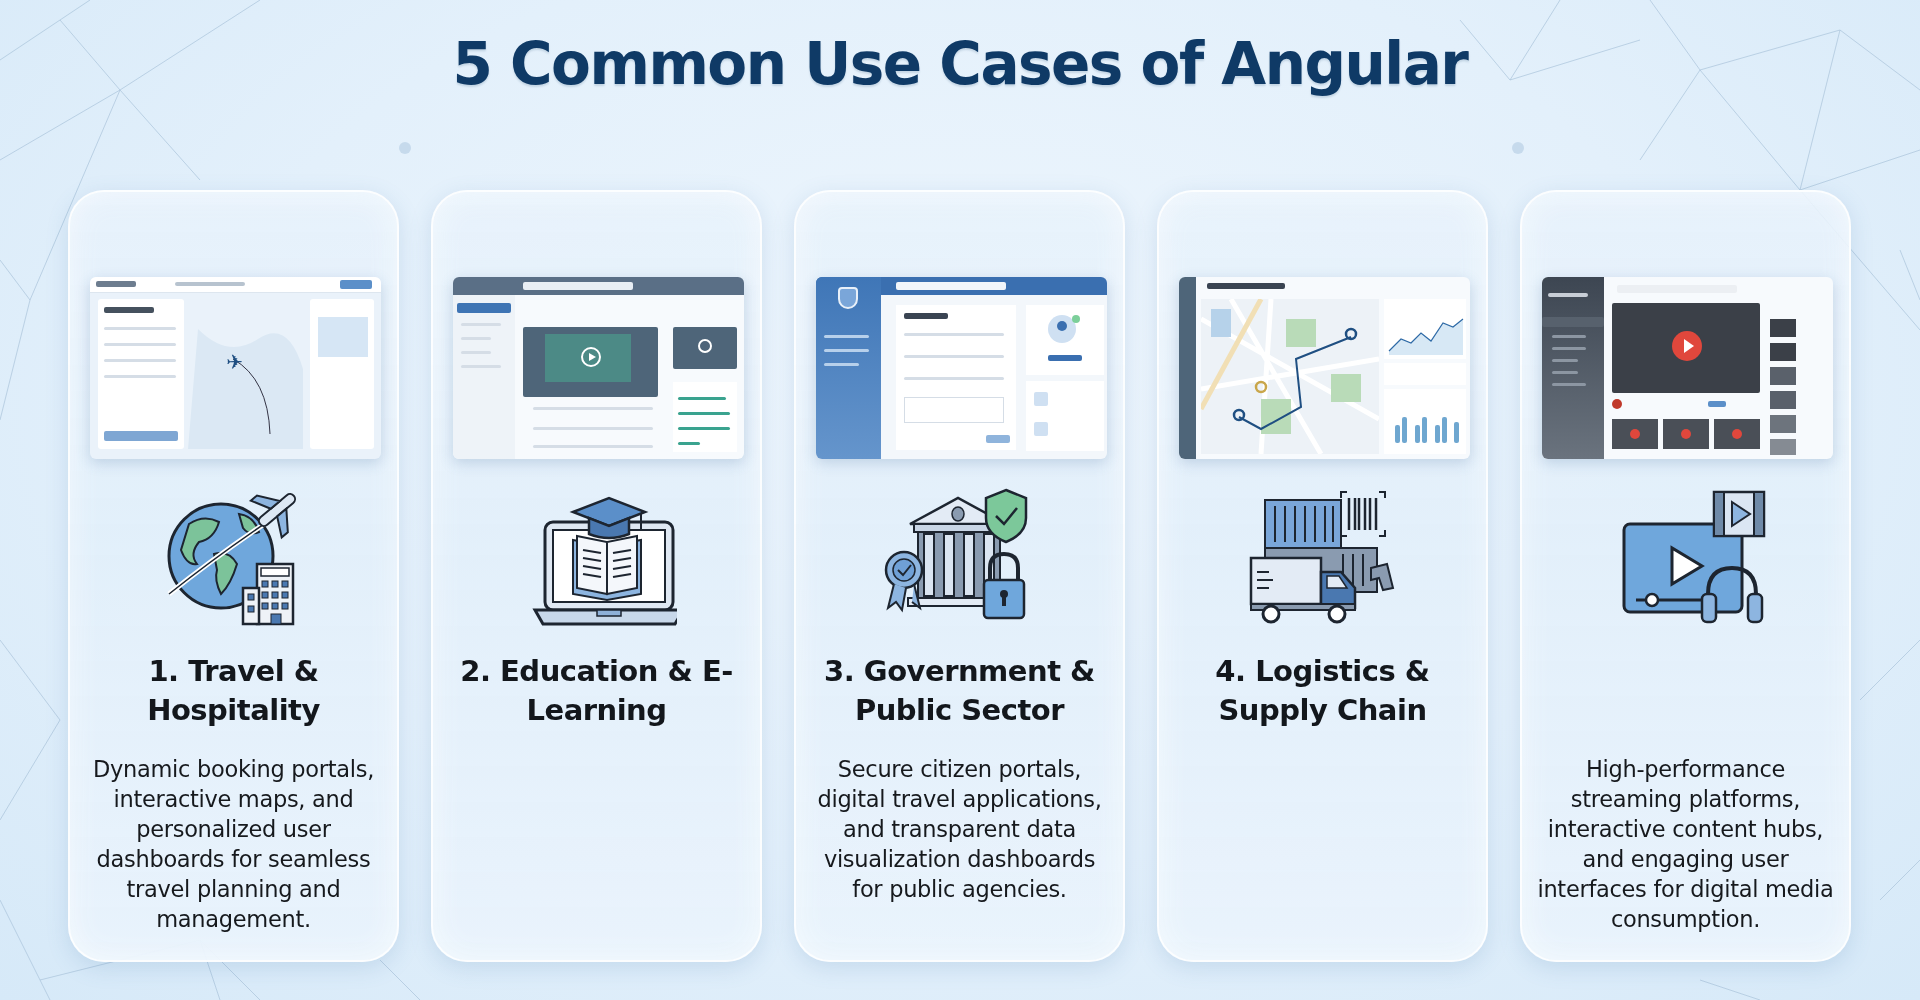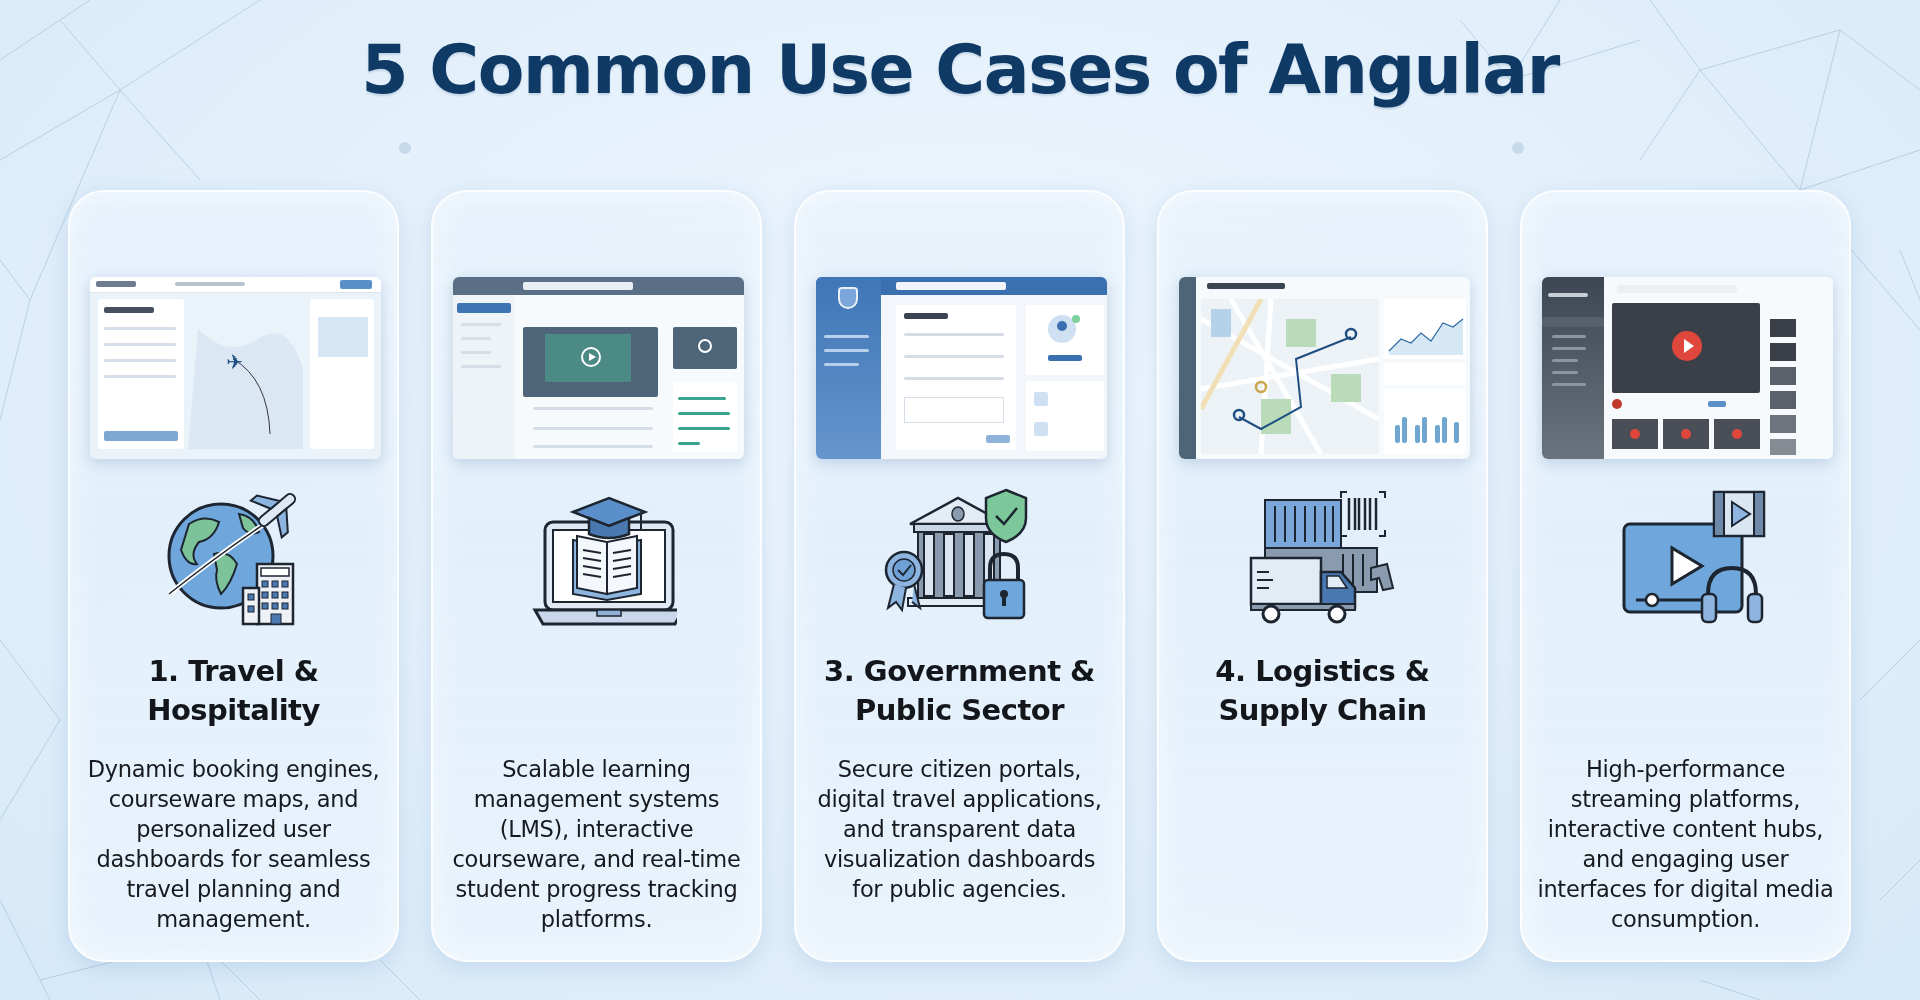--- a/index.html
+++ b/index.html
@@ -5,21 +5,21 @@
   * { box-sizing: border-box; margin: 0; padding: 0; }
   html, body { width: 1920px; height: 1000px; overflow: hidden; }
   body {
     font-family: "Liberation Sans", sans-serif;
     background: radial-gradient(ellipse at 50% 40%, #eef6fd 0%, #e3f0fb 55%, #d6e9f8 100%);
     position: relative;
   }
   .bg-net { position: absolute; inset: 0; width: 1920px; height: 1000px; pointer-events: none; }
   .title {
     position: absolute; top: 30px; left: 0; width: 1920px; text-align: center;
-    font-family: "DejaVu Sans", sans-serif; font-weight: bold; font-size: 68px;
+    font-family: "DejaVu Sans", sans-serif; font-weight: bold; font-size: 58px;
     color: #0f3a66; letter-spacing: -1.5px;
     text-shadow: 0 2px 2px rgba(15,58,102,0.15);
   }
   .cards { position: absolute; top: 190px; left: 68px; width: 1784px; height: 772px; display: flex; gap: 32px; }
   .card {
     width: 331px; height: 772px; border-radius: 36px; position: relative;
     background: linear-gradient(180deg, rgba(232,242,251,0.85) 0%, rgba(226,239,250,0.9) 45%, rgba(233,243,252,0.95) 100%);
     border: 2px solid rgba(255,255,255,0.85);
     box-shadow: 0 6px 22px rgba(80,130,180,0.18), inset 0 0 30px rgba(255,255,255,0.55);
   }
@@ -107,21 +107,21 @@
           <rect x="103" y="119" width="6" height="6"></rect>
             <rect x="113" y="119" width="6" height="6"></rect>
             <rect x="123" y="119" width="6" height="6"></rect>
           <rect x="112" y="130" width="10" height="10"></rect>
           <rect x="89" y="110" width="6" height="6"></rect>
             <rect x="89" y="122" width="6" height="6"></rect>
         </g>
       </svg>
     </div>
     <div class="card-title">1. Travel &amp; Hospitality</div>
-    <div class="card-desc">Dynamic booking engines, courseware maps, and personalized user dashboards for seamless travel planning and management.</div>
+    <div class="card-desc">Dynamic booking portals, interactive maps, and personalized user dashboards for seamless travel planning and management.</div>
   </div>
 
   <div class="card">
     <div class="mock">
       <div style="position:absolute;top:0;left:0;right:0;height:18px;background:#5a6f86;"></div>
       <div class="bar" style="top:5px;left:70px;width:110px;height:8px;background:#e8eef4;"></div>
       <div style="position:absolute;top:18px;left:0;width:62px;height:164px;background:#eef3f8;"></div>
       <div class="bar" style="top:26px;left:4px;width:54px;height:10px;background:#3e74b4;"></div>
       <div class="line" style="top:46px;left:8px;width:40px;"></div>
       <div class="line" style="top:60px;left:8px;width:30px;"></div>
@@ -159,21 +159,21 @@
           <line x1="96" y1="69" x2="114" y2="66"></line>
             <line x1="96" y1="77" x2="114" y2="74"></line>
             <line x1="96" y1="85" x2="114" y2="82"></line>
             <line x1="96" y1="93" x2="114" y2="90"></line>
         </g>
         <path d="M56 28 L92 14 L128 28 L92 42 Z" fill="#5b8fc9" stroke="#1d2530" stroke-width="2.5"></path>
         <path d="M72 34 L72 50 Q92 58 112 50 L112 34 L92 42 Z" fill="#4a78b0" stroke="#1d2530" stroke-width="2.5"></path>
         <line x1="124" y1="30" x2="124" y2="46" stroke="#1d2530" stroke-width="2"></line>
       </svg>
     </div>
-    <div class="card-desc">Scalable learning management systems (LMS), interactive courseware, and real-time student progress tracking platforms.</div>
+    <div class="card-title">2. Education &amp; E-Learning</div>
   </div>
 
   <div class="card">
     <div class="mock" style="background:#f3f7fb;">
       <div style="position:absolute;top:0;left:0;right:0;height:18px;background:#3a6fb0;"></div>
       <div class="bar" style="top:5px;left:80px;width:110px;height:8px;background:#f1f5fa;"></div>
       <div style="position:absolute;top:0;left:0;width:65px;height:182px;background:linear-gradient(180deg,#3f76b7,#6595cc);"></div>
       <div style="position:absolute;top:10px;left:22px;width:20px;height:22px;background:#7aa6d9;border:2px solid #e8f0f9;border-radius:4px 4px 10px 10px;"></div>
       <div class="line" style="top:58px;left:8px;width:45px;background:#b7d0eb;"></div>
       <div class="line" style="top:72px;left:8px;width:45px;background:#b7d0eb;"></div>

